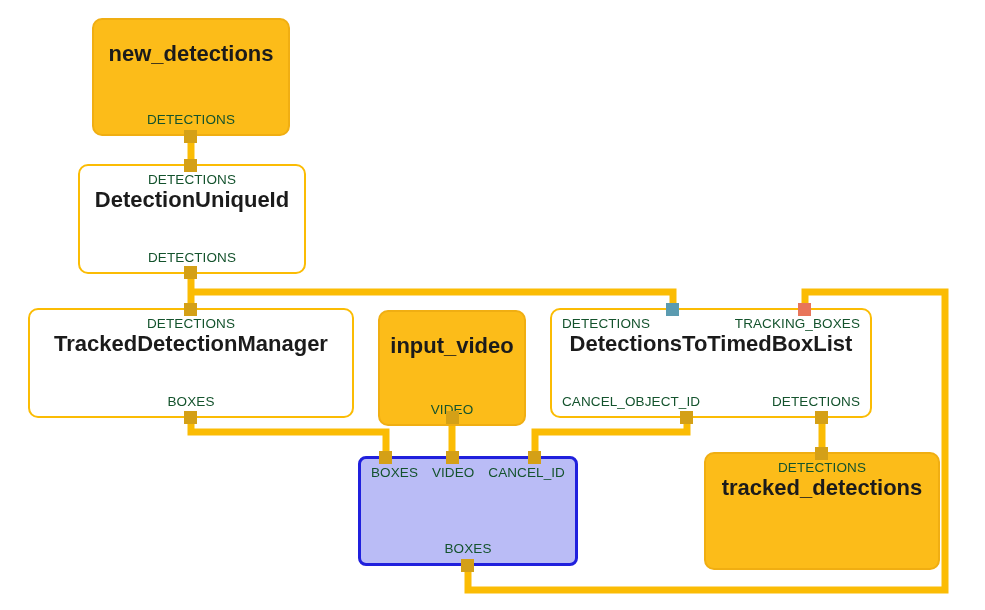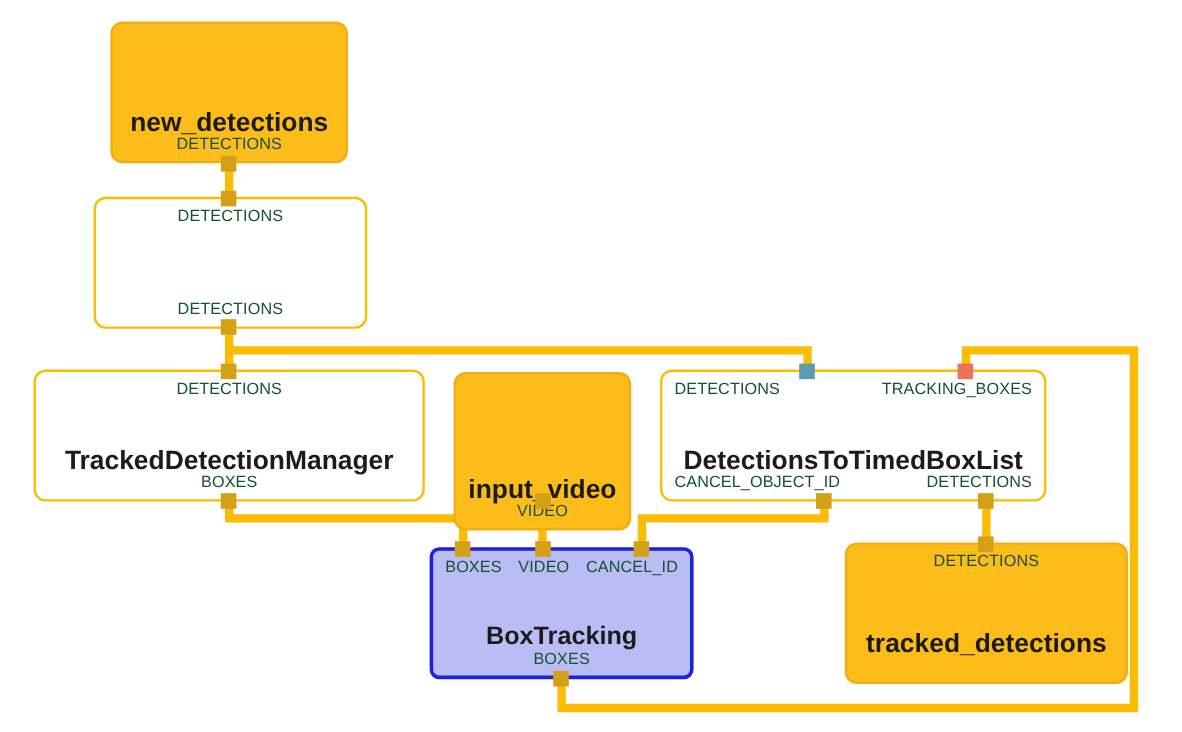--- a/index.html
+++ b/index.html
@@ -93,21 +93,21 @@
   }
   .port-sq.blue {
     background: #5b9bb0;
   }
   .port-sq.salmon {
     background: #e8755a;
   }
   .title-wrap {
     flex: 1 1 auto;
     display: flex;
-    align-items: flex-end;
+    align-items: flex-start;
     justify-content: center;
   }
 </style>
 </head>
 <body>
 
 <div id="canvas">
 
   <svg id="edge-layer" viewBox="0 0 985 610" xmlns="http://www.w3.org/2000/svg">
     <g fill="none" stroke="#fbbc04" stroke-width="7" stroke-linecap="butt" stroke-linejoin="miter">
@@ -138,20 +138,23 @@
     <div class="port-row">
       <span class="port-label">DETECTIONS</span>
     </div>
   </div>
   <div class="port-sq" style="left:184px; top:130px;"></div>
 
   <div class="node calc" style="left:78px; top:164px; width:228px; height:110px;">
     <div class="port-row">
       <span class="port-label">DETECTIONS</span>
     </div>
+    <div class="title-wrap">
+      <div class="node-title">DetectionUniqueId</div>
+    </div>
     <div class="port-row">
       <span class="port-label">DETECTIONS</span>
     </div>
   </div>
   <div class="port-sq" style="left:184px; top:159px;"></div>
   <div class="port-sq" style="left:184px; top:266px;"></div>
 
   <div class="node calc" style="left:28px; top:308px; width:326px; height:110px;">
     <div class="port-row">
       <span class="port-label">DETECTIONS</span>
@@ -159,21 +162,21 @@
     <div class="title-wrap">
       <div class="node-title">TrackedDetectionManager</div>
     </div>
     <div class="port-row">
       <span class="port-label">BOXES</span>
     </div>
   </div>
   <div class="port-sq" style="left:184px; top:303px;"></div>
   <div class="port-sq" style="left:184px; top:411px;"></div>
 
-  <div class="node io" style="left:378px; top:310px; width:148px; height:132px;">
+  <div class="node io" style="left:378px; top:310px; width:148px; height:116px;">
     <div class="port-row"></div>
     <div class="title-wrap">
       <div class="node-title">input_video</div>
     </div>
     <div class="port-row">
       <span class="port-label">VIDEO</span>
     </div>
   </div>
   <div class="port-sq" style="left:446px; top:411px;"></div>
 
@@ -194,23 +197,20 @@
   <div class="port-sq salmon" style="left:798px; top:303px;"></div>
   <div class="port-sq" style="left:680px; top:411px;"></div>
   <div class="port-sq" style="left:815px; top:411px;"></div>
 
   <div class="node sub" style="left:358px; top:456px; width:220px; height:110px;">
     <div class="port-row inputs">
       <span class="port-label">BOXES</span>
       <span class="port-label">VIDEO</span>
       <span class="port-label">CANCEL_ID</span>
     </div>
-    <div class="title-wrap">
-      <div class="node-title">BoxTracking</div>
-    </div>
     <div class="port-row">
       <span class="port-label">BOXES</span>
     </div>
   </div>
   <div class="port-sq" style="left:379px; top:451px;"></div>
   <div class="port-sq" style="left:446px; top:451px;"></div>
   <div class="port-sq" style="left:528px; top:451px;"></div>
   <div class="port-sq" style="left:461px; top:559px;"></div>
 
   <div class="node io" style="left:704px; top:452px; width:236px; height:118px;">

